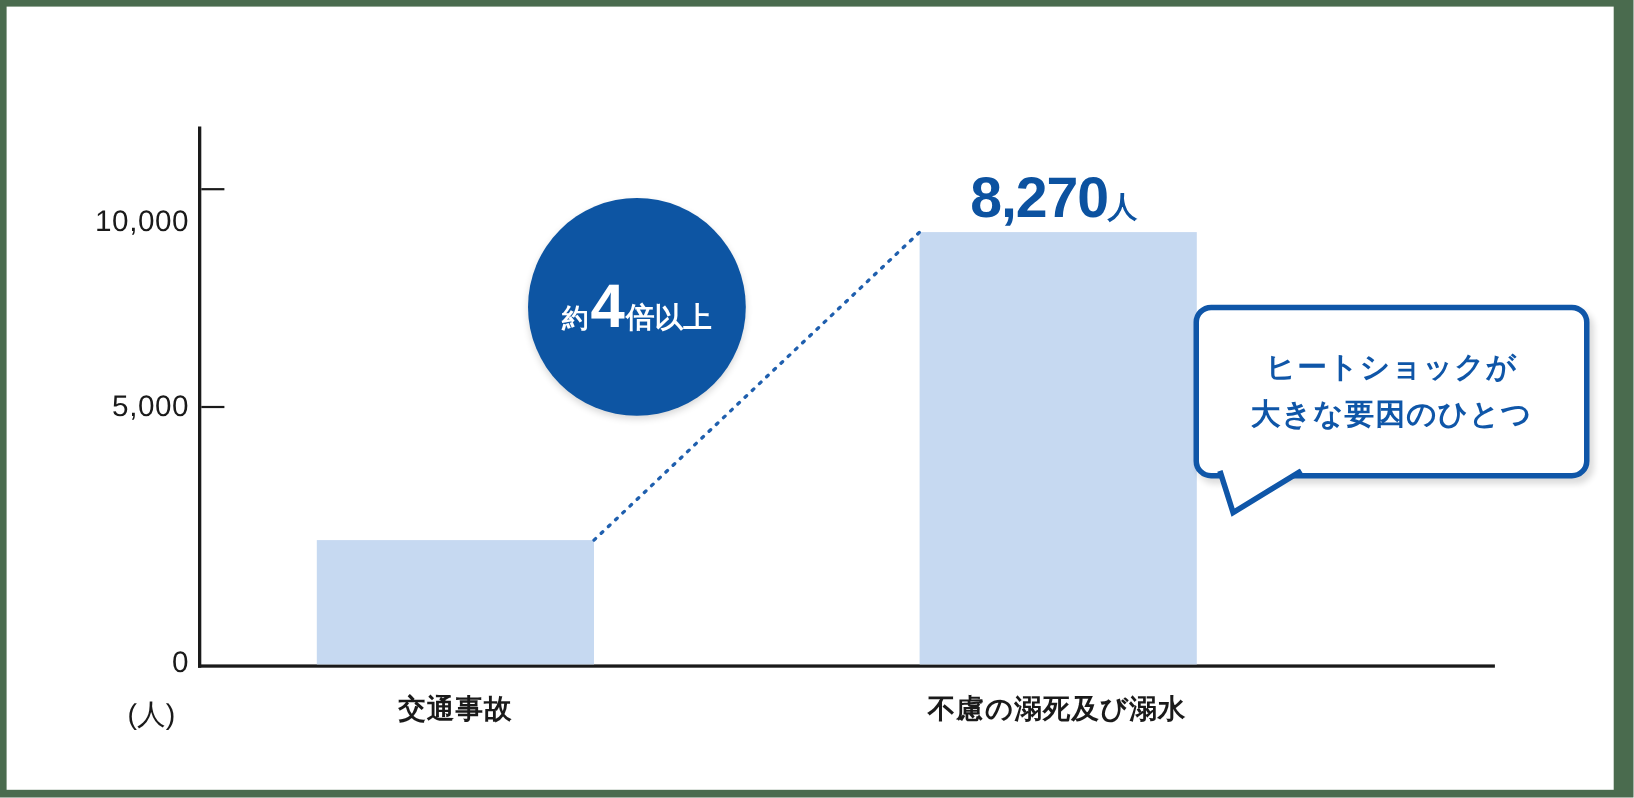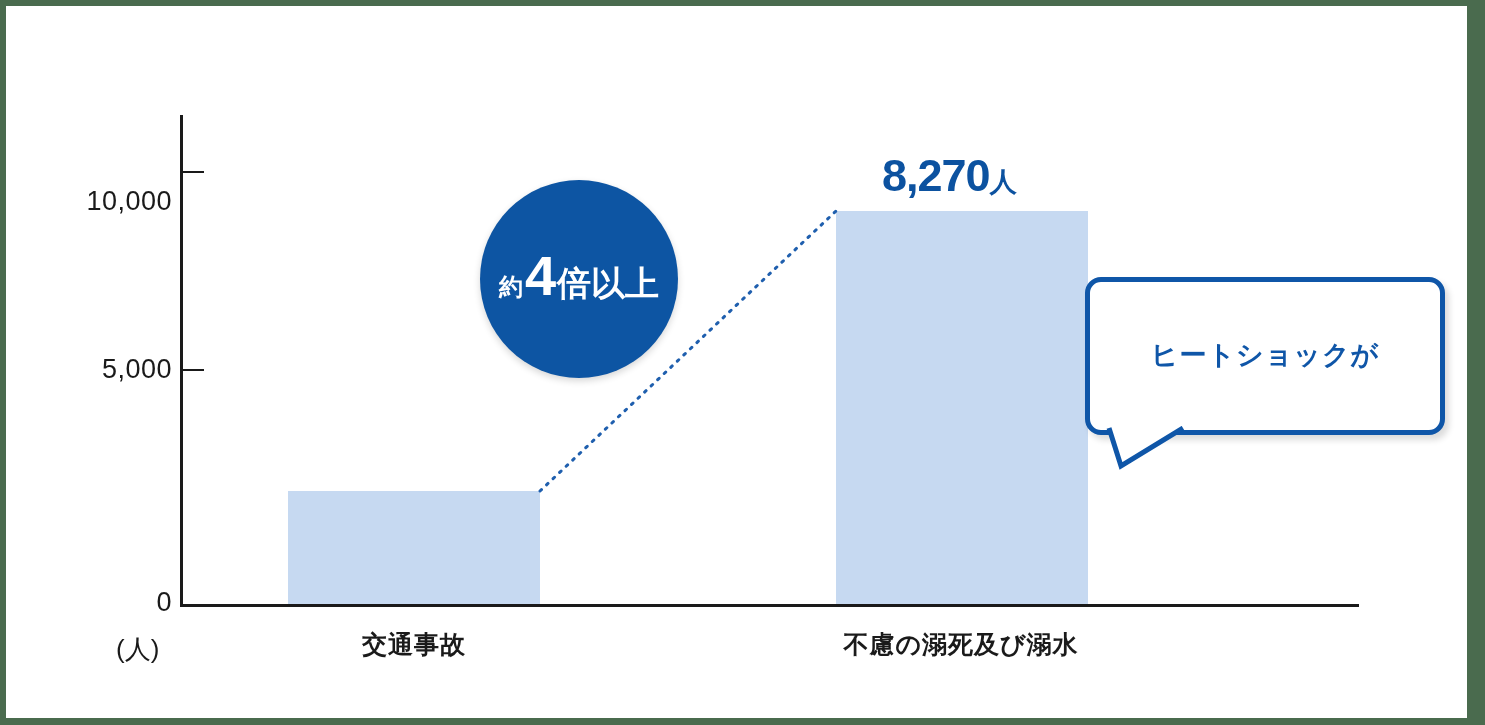--- a/index.html
+++ b/index.html
@@ -106,21 +106,21 @@
 
   
   .bar-value {
     position: absolute;
     color: #0c52a0;
     font-weight: bold;
     white-space: nowrap;
     font-family: "Liberation Sans", "DejaVu Sans", sans-serif;
   }
   .bar-value .num {
-    font-size: 45px;
+    font-size: 52px;
     letter-spacing: -1px;
   }
   .bar-value .suffix {
     font-size: 27px;
     font-weight: bold;
   }
   .bar-value.v1 { left: 334px; top: 432px; }
   .bar-value.v2 { left: 876px; top: 144px; }
 
   
@@ -163,21 +163,21 @@
   .badge-inner {
     display: flex;
     align-items: baseline;
     justify-content: center;
     color: #ffffff;
     white-space: nowrap;
     font-family: "Liberation Sans", "DejaVu Sans", sans-serif;
   }
   .badge .pre  { font-size: 24px; font-weight: bold; }
   .badge .big  { font-size: 56px; font-weight: bold; line-height: 0.9; padding: 0 2px; letter-spacing: -1px;}
-  .badge .post { font-size: 34px; font-weight: bold; }
+  .badge .post { font-size: 26px; font-weight: bold; }
 
   
   .bubble {
     position: absolute;
     left: 1039px;
     top: 271px;
     width: 360px;
     height: 158px;
     background: #ffffff;
     border: 5px solid #0f56a8;
@@ -246,20 +246,21 @@
     <div class="badge">
       <div class="badge-inner">
         <span class="pre">約</span>
           <span class="big">4</span>
           <span class="post">倍以上</span>
       </div>
     </div>
 
     <div class="bubble">
       <div class="bubble-line">ヒートショックが</div>
+      <div class="bubble-line">大きな要因のひとつ</div>
     </div>
     <svg class="bubble-tail" viewBox="0 0 110 60" width="110" height="60">
       <path d="M 18 0 L 18 3 L 30 40 L 92 2 L 92 0 Z" fill="#ffffff" stroke="none"></path>
       <path d="M 18 2 L 30 40 L 92 2" fill="#ffffff" stroke="#0f56a8" stroke-width="5" stroke-linejoin="miter"></path>
     </svg>
 
   </div>
 </div>
 
 </body></html>

